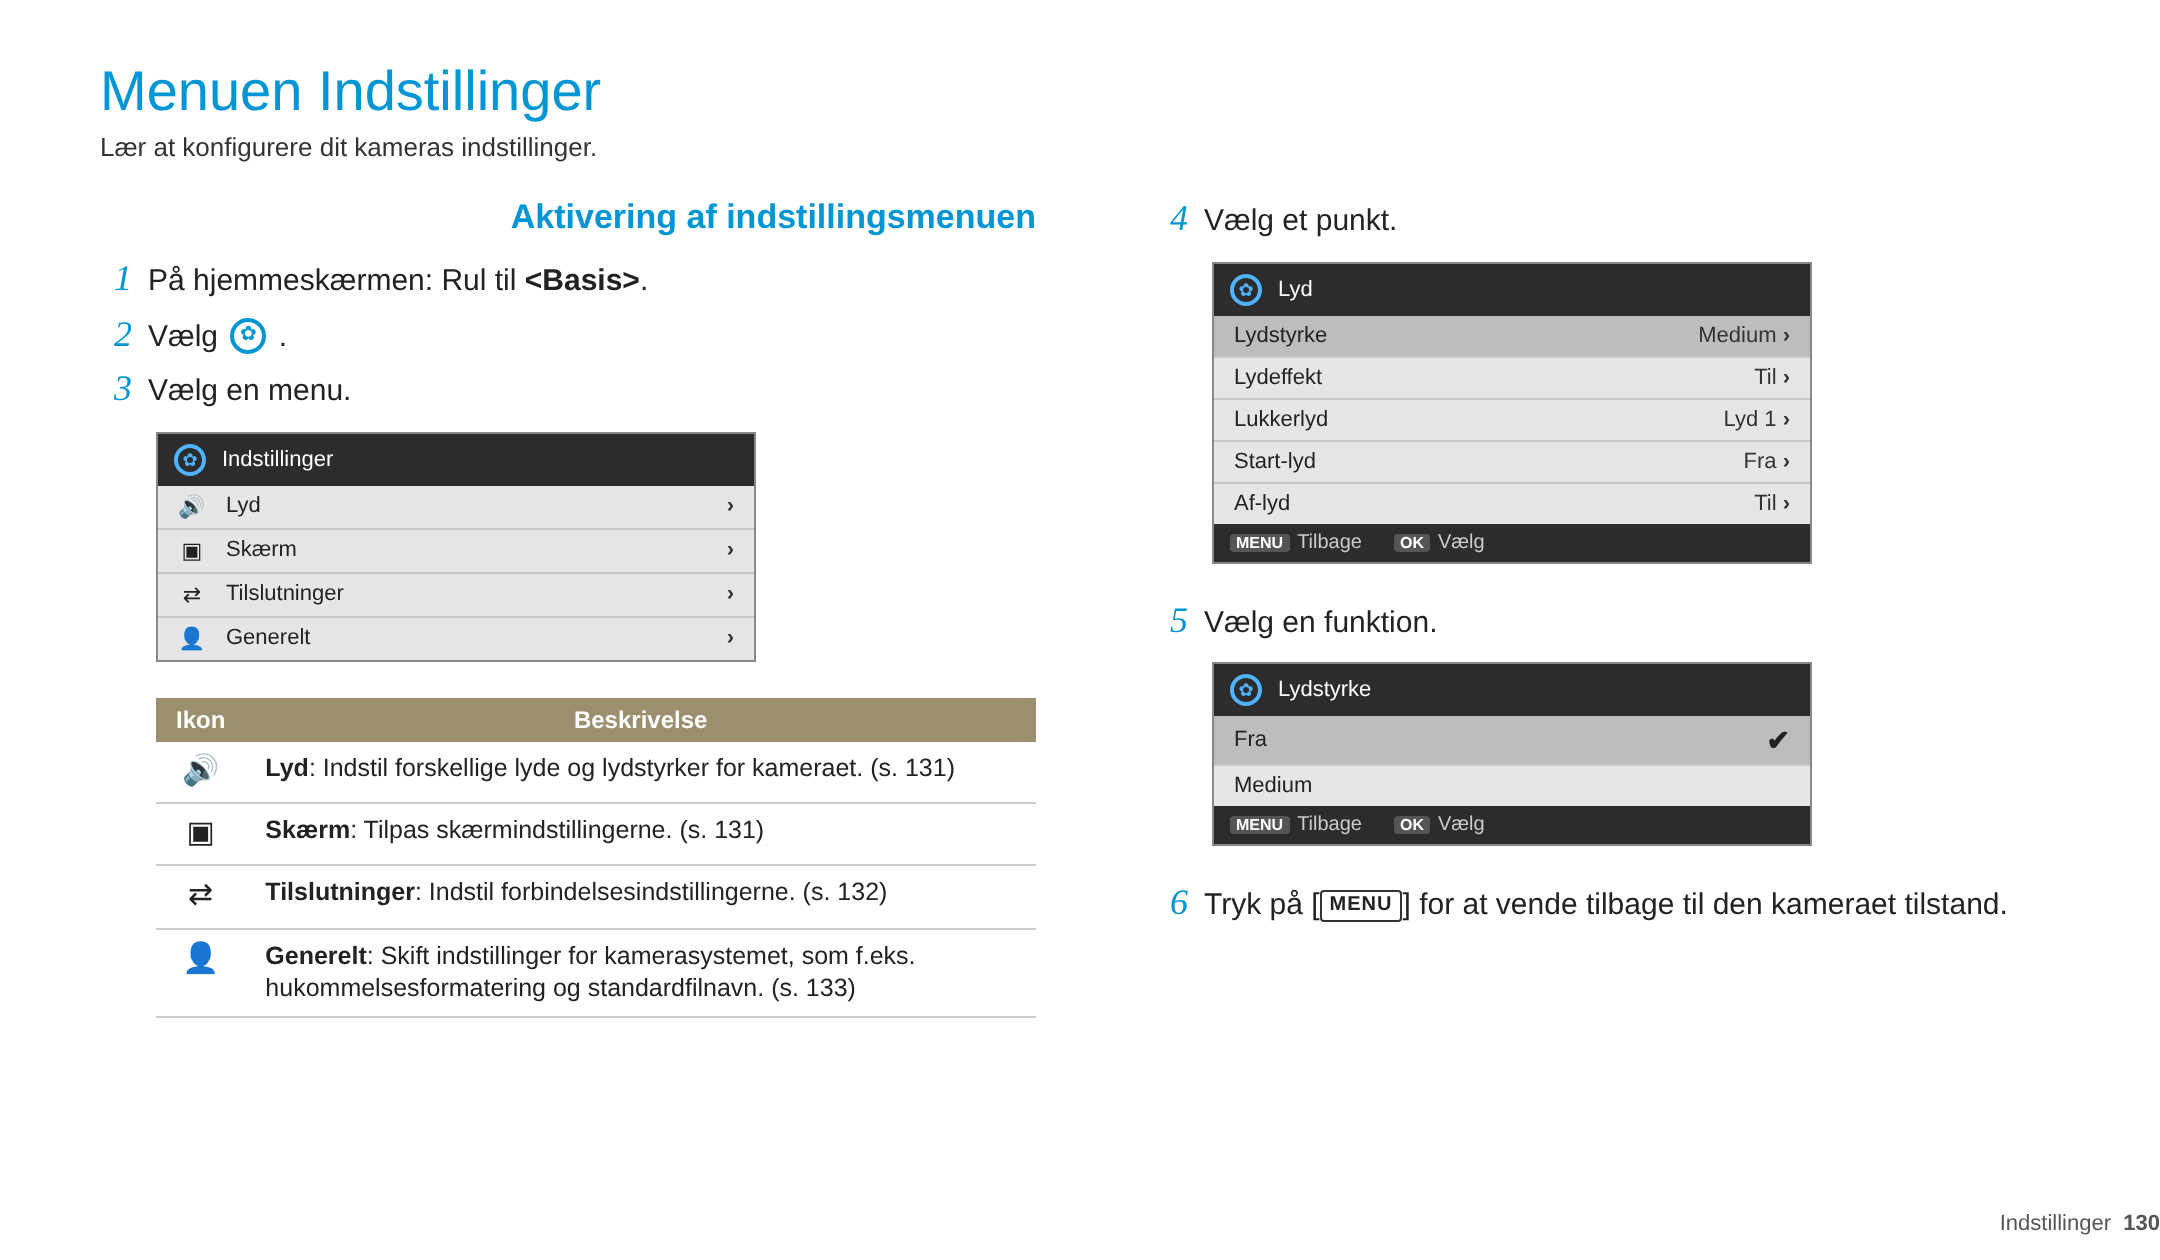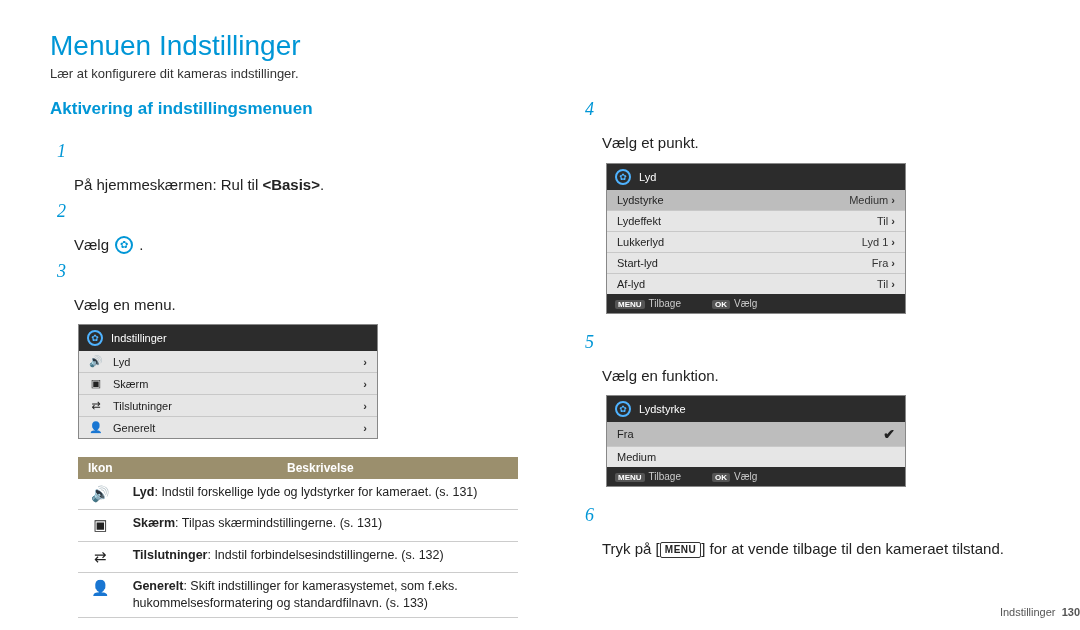--- a/index.html
+++ b/index.html
@@ -28,42 +28,42 @@
     display: flex;
     gap: 60px;
   }
   .col {
     flex: 1;
   }
   h2 {
     color: #0096d6;
     font-size: 17px;
     font-weight: 600;
-    margin-bottom: 22px;
+    margin-bottom: 10px;
+    text-align: right;
   }
   .step {
     display: flex;
     align-items: flex-start;
     gap: 8px;
     margin-bottom: 6px;
     font-size: 15px;
   }
   .step-num {
     color: #0096d6;
     font-size: 18px;
     font-style: italic;
     font-family: Georgia, serif;
     width: 16px;
     text-align: right;
     line-height: 1.2;
   }
   .step-text {
     padding-top: 2px;
     line-height: 1.3;
-    margin-top: 32px;
   }
   .gear-circle {
     display: inline-flex;
     align-items: center;
     justify-content: center;
     width: 18px;
     height: 18px;
     border-radius: 50%;
     border: 2px solid #0096d6;
     vertical-align: middle;
@@ -122,21 +122,21 @@
   .cam-row:first-child { border-top:none; }
   .cam-row-left { display:flex; align-items:center; gap:10px; }
   .cam-row .mini-icon {
     width:14px; display:inline-block; text-align:center; font-size:11px;
   }
   .cam-row.highlight { background:#bdbdbd; }
   .cam-row .chev { font-size:11px; color:#333; font-weight:bold; }
   .cam-row .val { color:#333; }
   .cam-footer {
     background:#2c2c2c; color:#ccc; padding:4px 8px;
-    display:flex; gap:31px; font-size:10px;
+    display:flex; gap:16px; font-size:10px;
   }
   .cam-footer .btn-chip {
     display:inline-block; background:#555; color:#fff;
     font-size:8px; padding:0 3px; border-radius:2px; margin-right:4px;
     font-weight:600;
   }
   .check { font-size:14px; font-weight:bold; }
 
   
   .desc-table {

